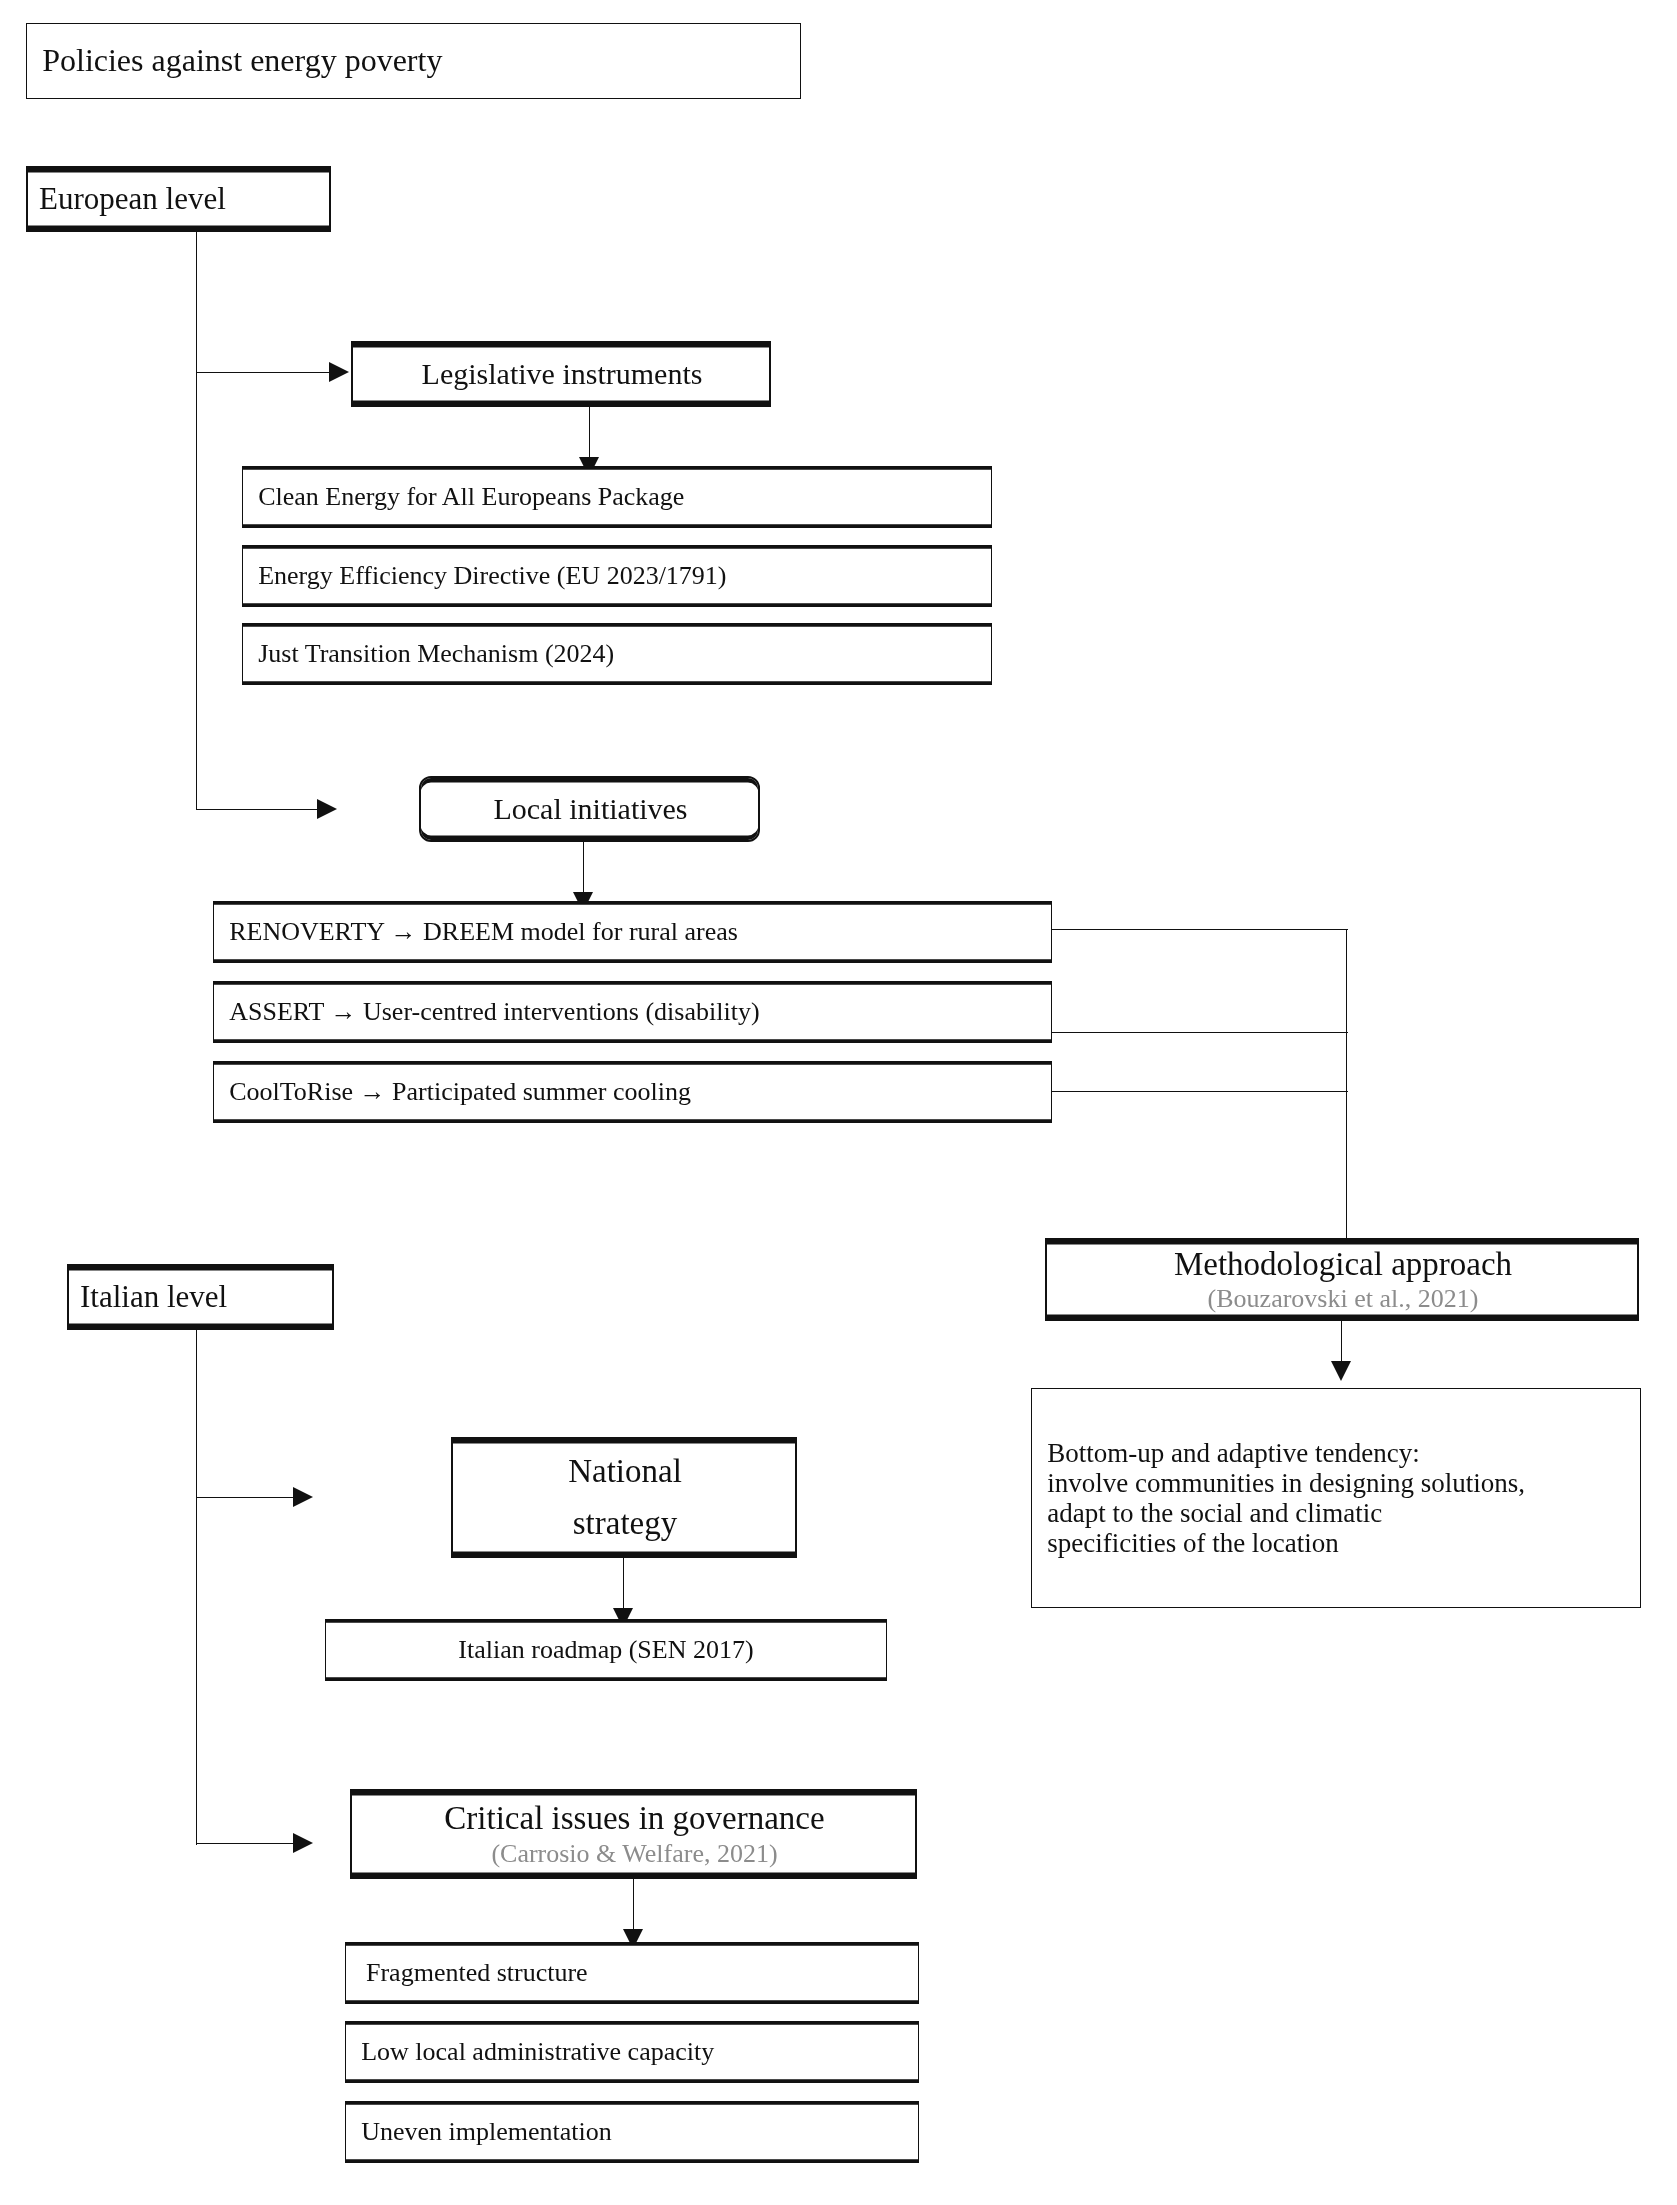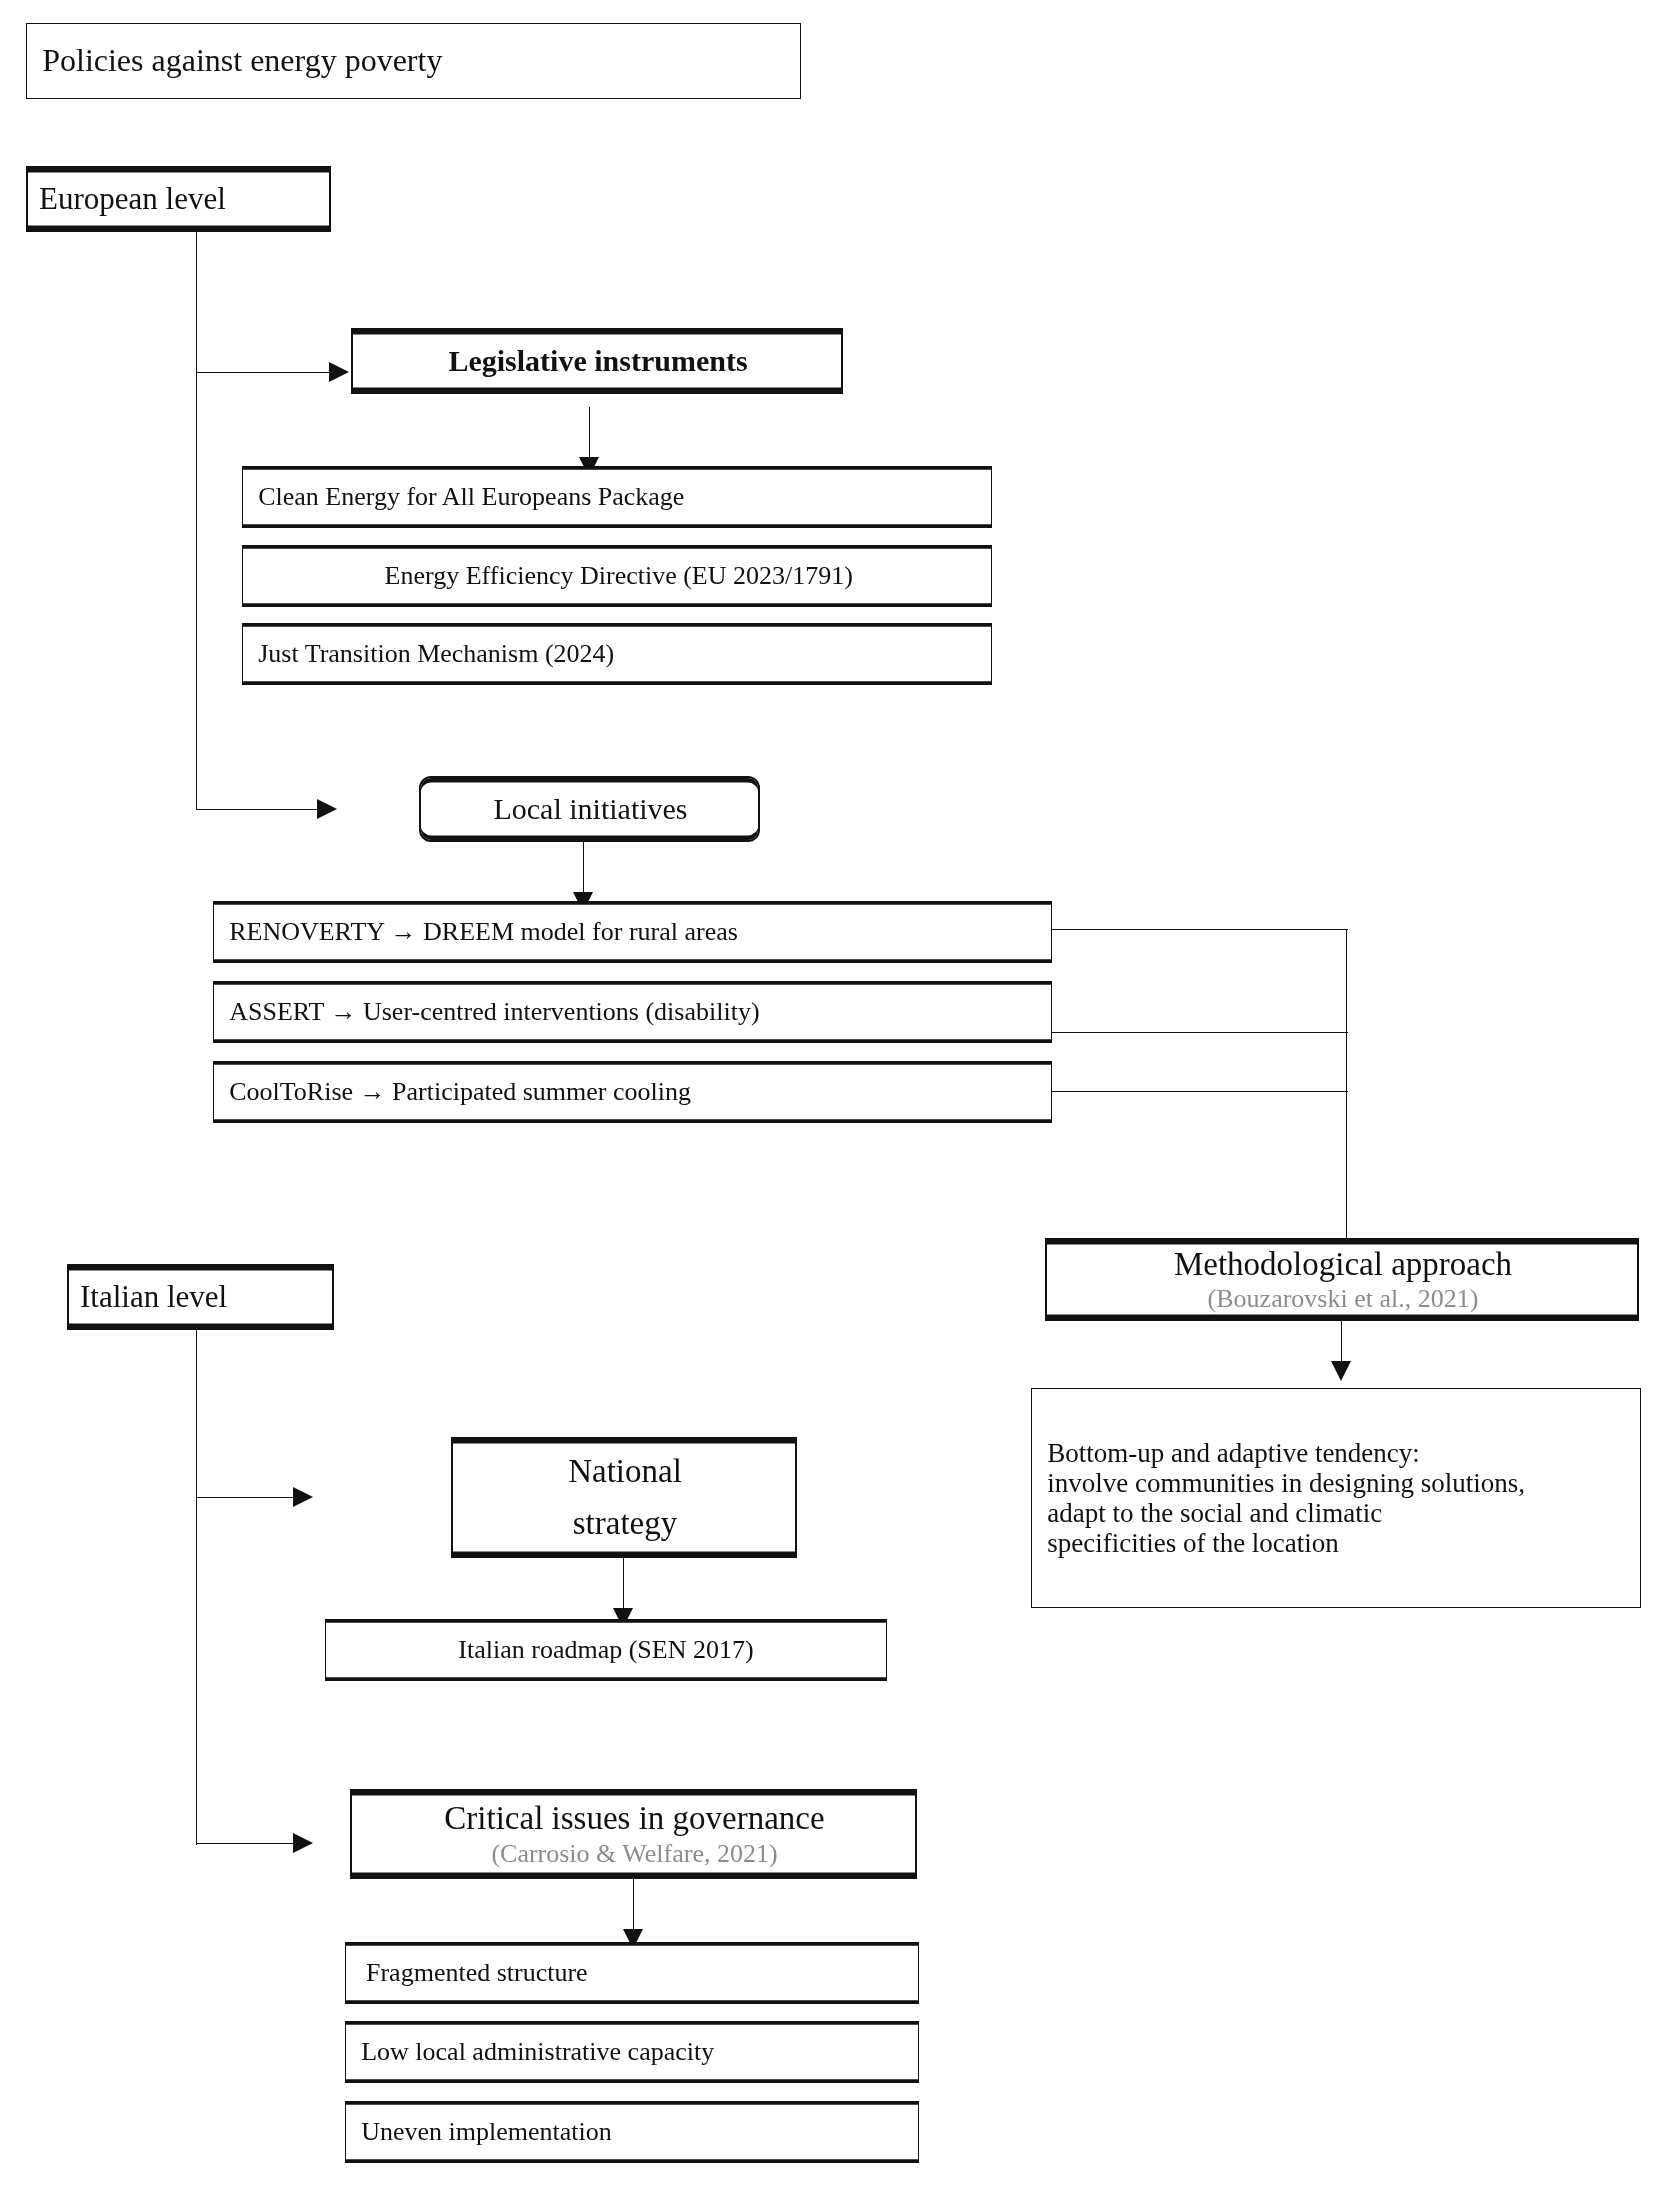--- a/index.html
+++ b/index.html
@@ -100,31 +100,31 @@
   </div>
 
   <div class="vline thin-l" style="left:196px; top:232px; height:578px;"></div>
 
   <div class="hline thin-l" style="left:196px; top:372px; width:135px;"></div>
   <div class="arrow-r" style="left:329px; top:362px;"></div>
 
   <div class="hline thin-l" style="left:196px; top:809px; width:123px;"></div>
   <div class="arrow-r" style="left:317px; top:799px;"></div>
 
-  <div class="node extra-heavy center" style="left:351px; top:328px; width:492px; height:66px;font-weight:bold;">
+  <div class="node extra-heavy center" style="left:351px; top:341px; width:420px; height:66px;">
     <span class="lbl t-head">Legislative instruments</span>
   </div>
 
   <div class="vline thin-l" style="left:589px; top:407px; width:1.3px; height:58px;"></div>
   <div class="arrow-d" style="left:579px; top:457px;"></div>
 
   <div class="node heavy left" style="left:242px; top:466px; width:750px; height:62px;">
     <span class="lbl t-item">Clean Energy for All Europeans Package</span>
   </div>
-  <div class="node heavy left" style="left:242px; top:545px; width:750px; height:62px;align-items:center;">
+  <div class="node heavy left" style="left:242px; top:545px; width:750px; height:62px;">
     <span class="lbl t-item">Energy Efficiency Directive (EU 2023/1791)</span>
   </div>
   <div class="node heavy left" style="left:242px; top:623px; width:750px; height:62px;">
     <span class="lbl t-item">Just Transition Mechanism (2024)</span>
   </div>
 
   <div class="node extra-heavy center" style="left:419px; top:776px; width:341px; height:66px;border-radius:12px;">
     <span class="lbl t-head">Local initiatives</span>
   </div>
   <div class="vline thin-l" style="left:583px; top:842px; width:1.3px; height:58px;"></div>

